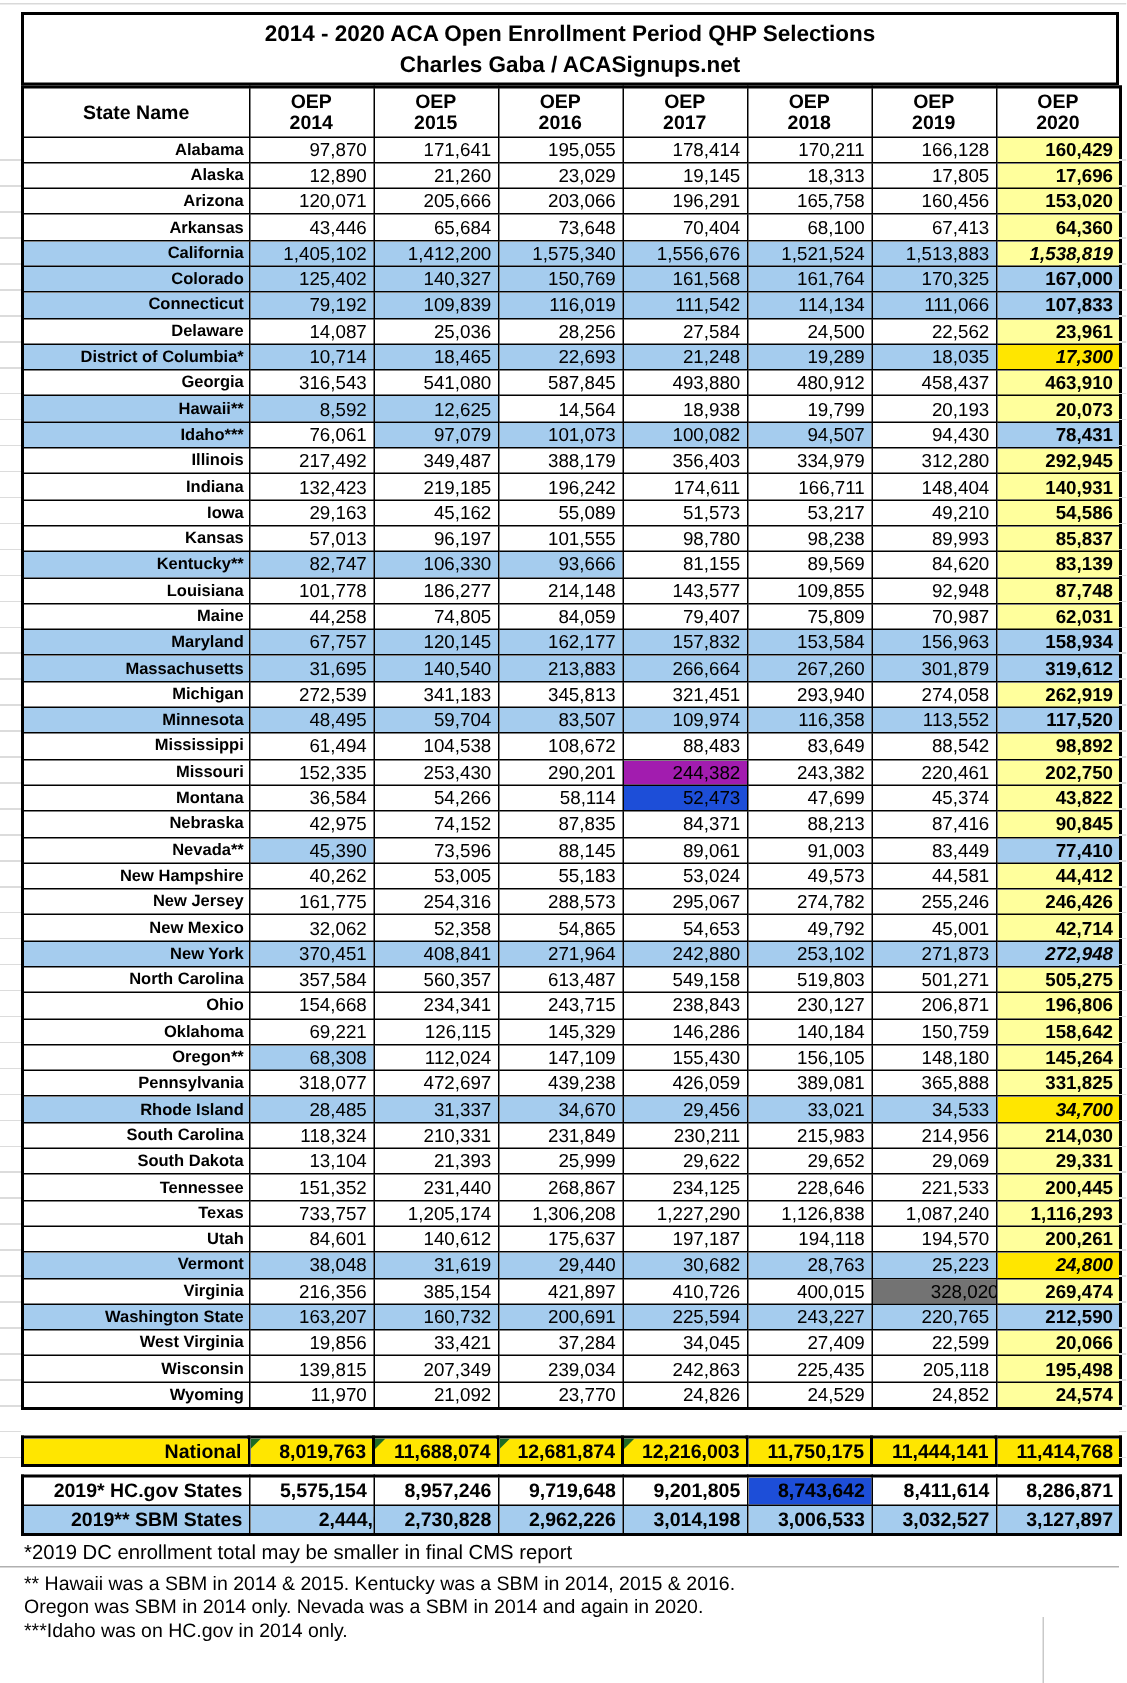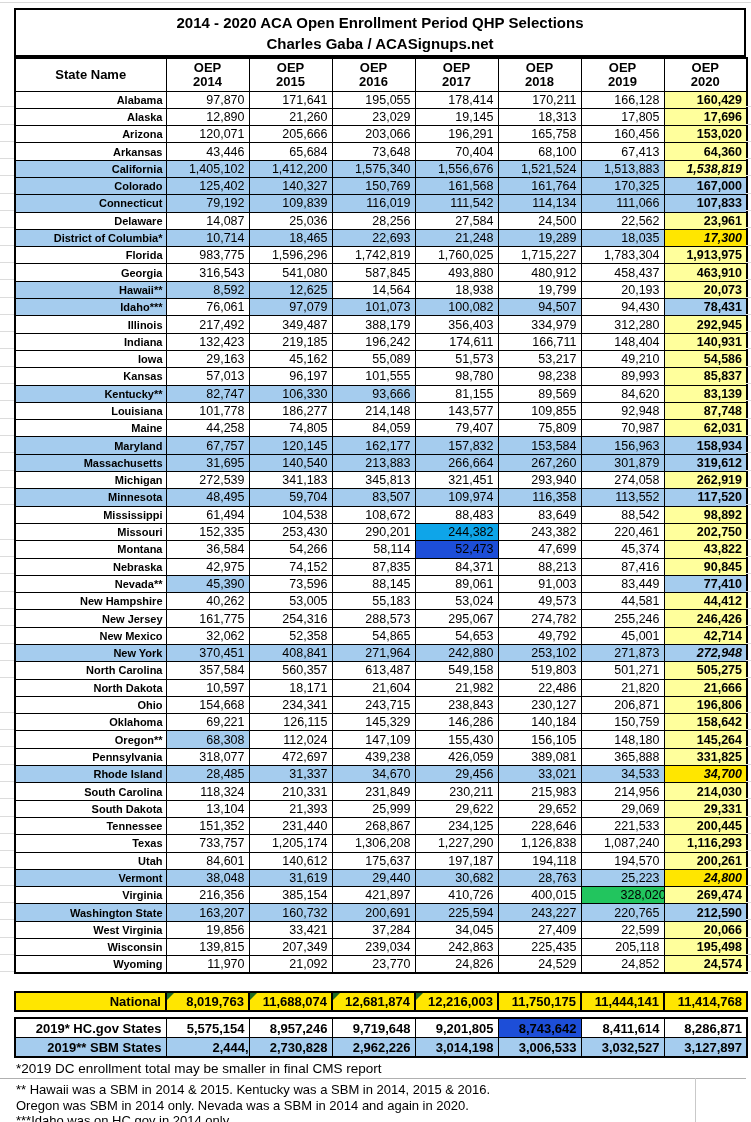--- a/index.html
+++ b/index.html
@@ -183,30 +183,20 @@
           <td class="name" style="background: rgb(165, 204, 238);">District of Columbia*</td>
           <td class="val" style="background: rgb(165, 204, 238);">10,714</td>
           <td class="val" style="background: rgb(165, 204, 238);">18,465</td>
           <td class="val" style="background: rgb(165, 204, 238);">22,693</td>
           <td class="val" style="background: rgb(165, 204, 238);">21,248</td>
           <td class="val" style="background: rgb(165, 204, 238);">19,289</td>
           <td class="val" style="background: rgb(165, 204, 238);">18,035</td>
           <td class="val y20 it" style="background: rgb(255, 230, 0);">17,300</td>
         </tr>
         <tr>
-          <td class="name" style="background: rgb(255, 255, 255);">Florida</td>
-          <td class="val" style="background: rgb(255, 255, 255);">983,775</td>
-          <td class="val" style="background: rgb(255, 255, 255);">1,596,296</td>
-          <td class="val" style="background: rgb(255, 255, 255);">1,742,819</td>
-          <td class="val" style="background: rgb(255, 255, 255);">1,760,025</td>
-          <td class="val" style="background: rgb(255, 255, 255);">1,715,227</td>
-          <td class="val" style="background: rgb(255, 255, 255);">1,783,304</td>
-          <td class="val y20" style="background: rgb(255, 255, 156);">1,913,975</td>
-        </tr>
-        <tr>
           <td class="name" style="background: rgb(255, 255, 255);">Georgia</td>
           <td class="val" style="background: rgb(255, 255, 255);">316,543</td>
           <td class="val" style="background: rgb(255, 255, 255);">541,080</td>
           <td class="val" style="background: rgb(255, 255, 255);">587,845</td>
           <td class="val" style="background: rgb(255, 255, 255);">493,880</td>
           <td class="val" style="background: rgb(255, 255, 255);">480,912</td>
           <td class="val" style="background: rgb(255, 255, 255);">458,437</td>
           <td class="val y20" style="background: rgb(255, 255, 156);">463,910</td>
         </tr>
         <tr>
@@ -347,21 +337,21 @@
           <td class="val" style="background: rgb(255, 255, 255);">88,483</td>
           <td class="val" style="background: rgb(255, 255, 255);">83,649</td>
           <td class="val" style="background: rgb(255, 255, 255);">88,542</td>
           <td class="val y20" style="background: rgb(255, 255, 156);">98,892</td>
         </tr>
         <tr>
           <td class="name" style="background: rgb(255, 255, 255);">Missouri</td>
           <td class="val" style="background: rgb(255, 255, 255);">152,335</td>
           <td class="val" style="background: rgb(255, 255, 255);">253,430</td>
           <td class="val" style="background: rgb(255, 255, 255);">290,201</td>
-          <td class="val" style="background: #0ea5e9;">244,382</td>
+          <td class="val" style="background: #a21caf;">244,382</td>
           <td class="val" style="background: rgb(255, 255, 255);">243,382</td>
           <td class="val" style="background: rgb(255, 255, 255);">220,461</td>
           <td class="val y20" style="background: rgb(255, 255, 156);">202,750</td>
         </tr>
         <tr>
           <td class="name" style="background: rgb(255, 255, 255);">Montana</td>
           <td class="val" style="background: rgb(255, 255, 255);">36,584</td>
           <td class="val" style="background: rgb(255, 255, 255);">54,266</td>
           <td class="val" style="background: rgb(255, 255, 255);">58,114</td>
           <td class="val" style="background: #1d4ed8; margin-top: 11px;">52,473</td>
@@ -433,30 +423,20 @@
           <td class="name" style="background: rgb(255, 255, 255);">North Carolina</td>
           <td class="val" style="background: rgb(255, 255, 255);">357,584</td>
           <td class="val" style="background: rgb(255, 255, 255);">560,357</td>
           <td class="val" style="background: rgb(255, 255, 255);">613,487</td>
           <td class="val" style="background: rgb(255, 255, 255);">549,158</td>
           <td class="val" style="background: rgb(255, 255, 255);">519,803</td>
           <td class="val" style="background: rgb(255, 255, 255);">501,271</td>
           <td class="val y20" style="background: rgb(255, 255, 156);">505,275</td>
         </tr>
         <tr>
-          <td class="name" style="background: rgb(255, 255, 255);">North Dakota</td>
-          <td class="val" style="background: rgb(255, 255, 255);">10,597</td>
-          <td class="val" style="background: rgb(255, 255, 255);">18,171</td>
-          <td class="val" style="background: rgb(255, 255, 255);">21,604</td>
-          <td class="val" style="background: rgb(255, 255, 255);">21,982</td>
-          <td class="val" style="background: rgb(255, 255, 255);">22,486</td>
-          <td class="val" style="background: rgb(255, 255, 255);">21,820</td>
-          <td class="val y20" style="background: rgb(255, 255, 156);">21,666</td>
-        </tr>
-        <tr>
           <td class="name" style="background: rgb(255, 255, 255);">Ohio</td>
           <td class="val" style="background: rgb(255, 255, 255);">154,668</td>
           <td class="val" style="background: rgb(255, 255, 255);">234,341</td>
           <td class="val" style="background: rgb(255, 255, 255);">243,715</td>
           <td class="val" style="background: rgb(255, 255, 255);">238,843</td>
           <td class="val" style="background: rgb(255, 255, 255);">230,127</td>
           <td class="val" style="background: rgb(255, 255, 255);">206,871</td>
           <td class="val y20" style="background: rgb(255, 255, 156);">196,806</td>
         </tr>
         <tr>
@@ -559,21 +539,21 @@
           <td class="val" style="background: rgb(165, 204, 238);">25,223</td>
           <td class="val y20 it" style="background: rgb(255, 230, 0);">24,800</td>
         </tr>
         <tr>
           <td class="name" style="background: rgb(255, 255, 255);">Virginia</td>
           <td class="val" style="background: rgb(255, 255, 255);">216,356</td>
           <td class="val" style="background: rgb(255, 255, 255);">385,154</td>
           <td class="val" style="background: rgb(255, 255, 255);">421,897</td>
           <td class="val" style="background: rgb(255, 255, 255);">410,726</td>
           <td class="val" style="background: rgb(255, 255, 255);">400,015</td>
-          <td class="val" style="background: #22c55e; padding-left: 39px;">328,020</td>
+          <td class="val" style="background: #737373; padding-left: 39px;">328,020</td>
           <td class="val y20" style="background: rgb(255, 255, 156);">269,474</td>
         </tr>
         <tr>
           <td class="name" style="background: rgb(165, 204, 238);">Washington State</td>
           <td class="val" style="background: rgb(165, 204, 238);">163,207</td>
           <td class="val" style="background: rgb(165, 204, 238);">160,732</td>
           <td class="val" style="background: rgb(165, 204, 238);">200,691</td>
           <td class="val" style="background: rgb(165, 204, 238);">225,594</td>
           <td class="val" style="background: rgb(165, 204, 238);">243,227</td>
           <td class="val" style="background: rgb(165, 204, 238);">220,765</td>

